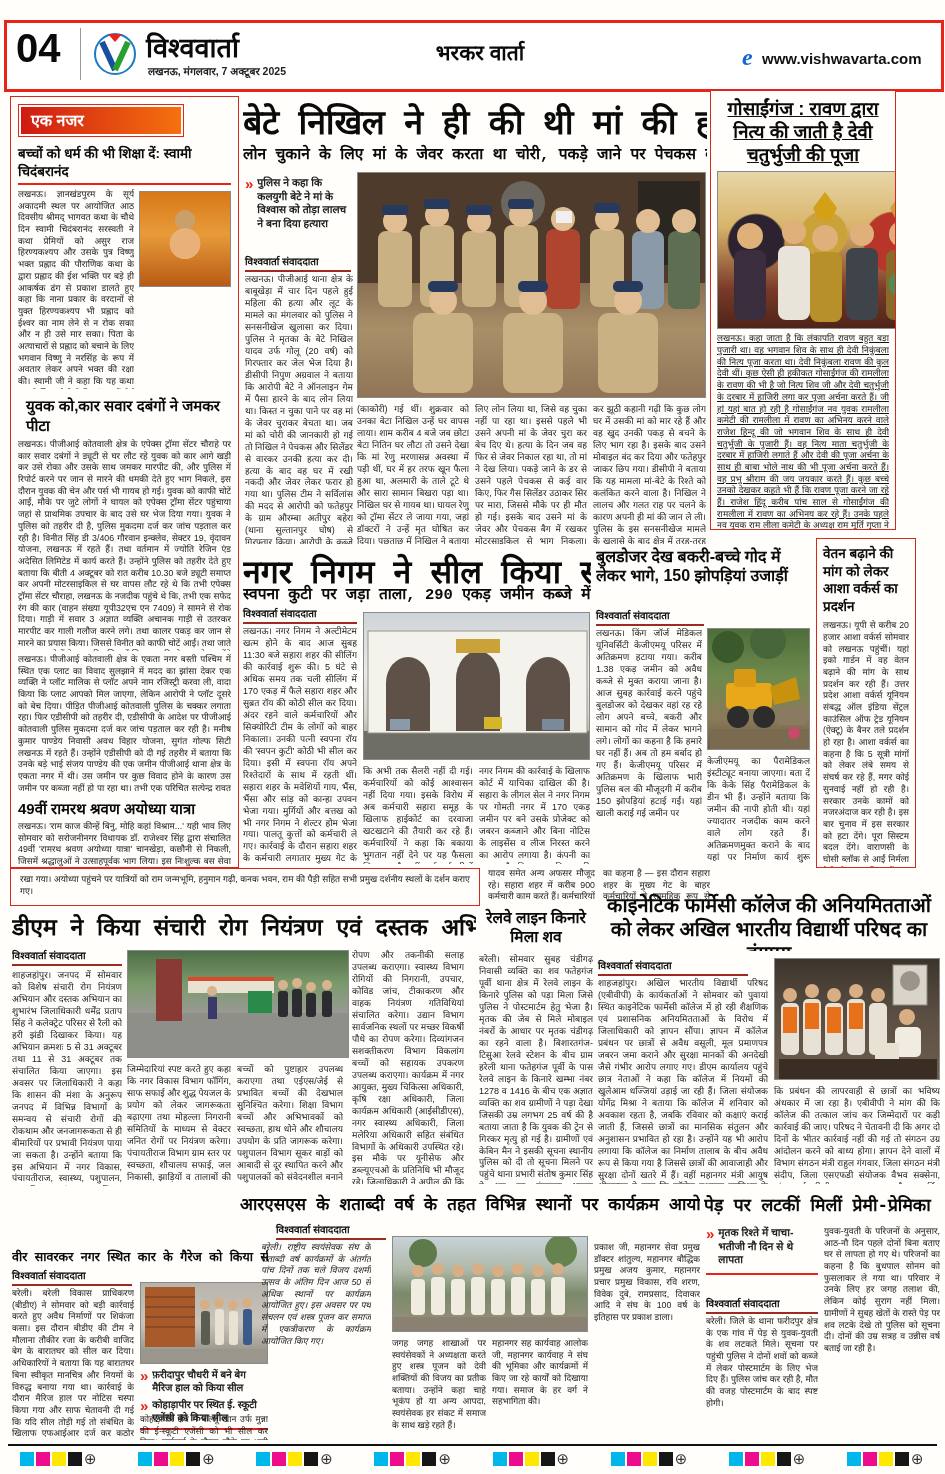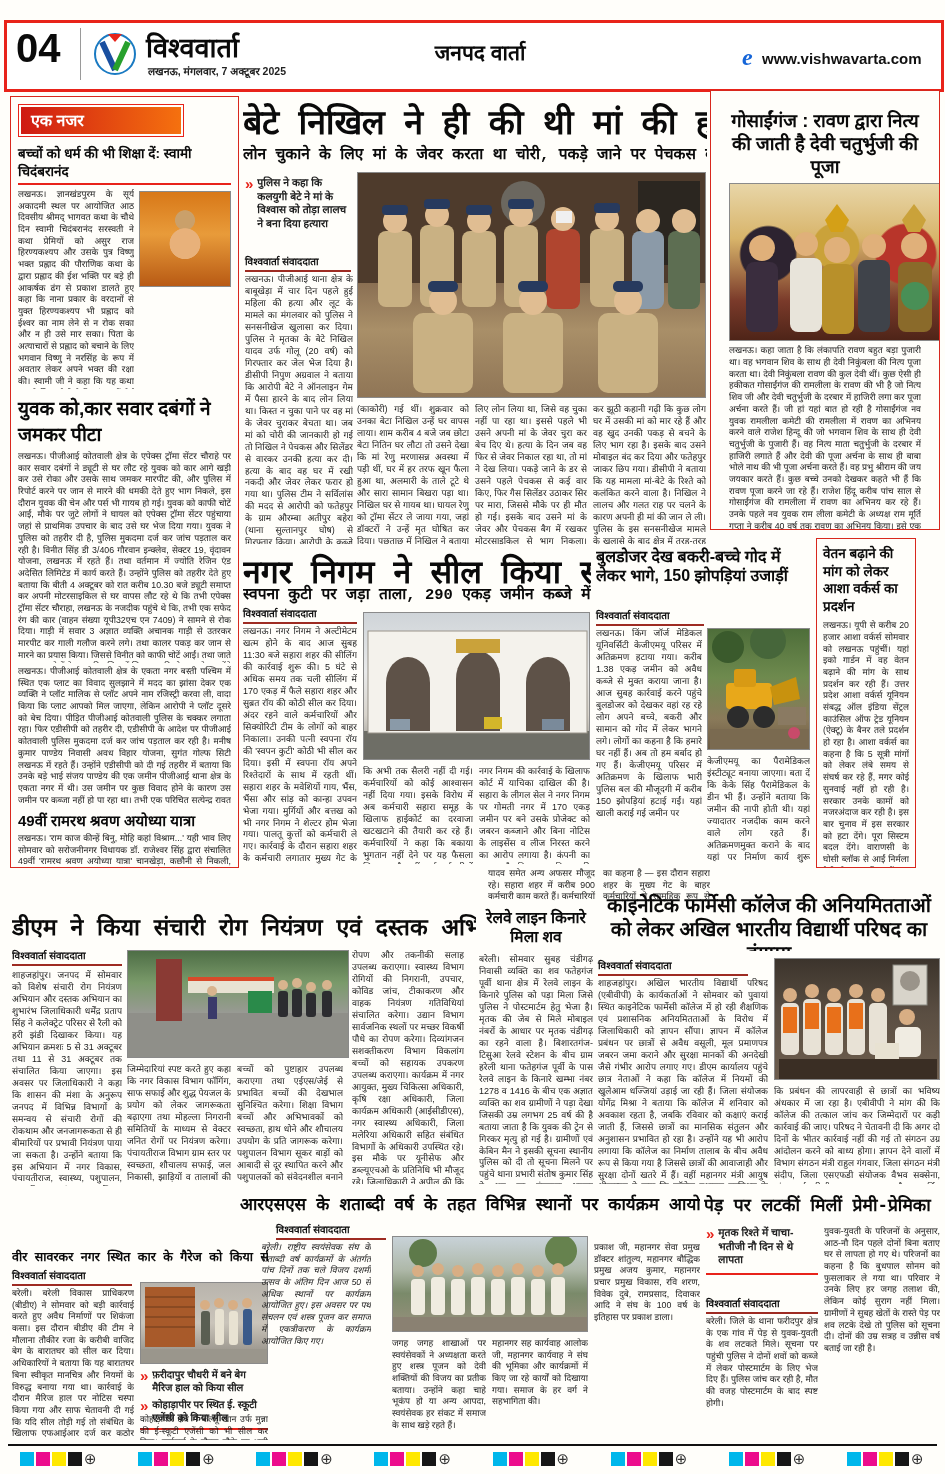--- a/index.html
+++ b/index.html
@@ -37,46 +37,47 @@
   <span class="abs" style="left:92px;top:30px;">
     <svg width="46" height="46" viewBox="0 0 46 46">
       <circle cx="23" cy="24" r="20" fill="#ffffff" stroke="#1a7ac2" stroke-width="2"></circle>
       <path d="M10 12 L23 40" stroke="#1a4fa0" stroke-width="6" fill="none"></path>
       <path d="M36 12 L23 40" stroke="#27a02d" stroke-width="6" fill="none"></path>
       <path d="M16 4 L30 4 L23 12 Z" fill="#e8231a"></path>
     </svg>
   </span>
   <div class="abs hl" style="left:146px;top:28px;font-size:27px;">विश्ववार्ता</div>
   <div class="abs" style="left:148px;top:64px;font-size:10.5px;font-weight:700;color:#222;">लखनऊ,   मंगलवार, 7 अक्टूबर 2025</div>
-  <div class="abs hl center" style="left:370px;top:38px;width:220px;font-size:21px;">जनपद वार्ता</div>
+  <div class="abs hl center" style="left:370px;top:38px;width:220px;font-size:21px;">भरकर वार्ता</div>
   <span class="abs" style="left:742px;top:44px;font-family:'Liberation Serif',serif;font-style:italic;font-weight:700;font-size:24px;color:#1565d8;">e</span>
   <a class="abs hl" style="left:762px;top:50px;font-size:15px;text-decoration:none;color:#111;">www.vishwavarta.com</a>
 
   <div class="abs box" style="left:10px;top:96px;width:229px;height:772px;padding:7px;overflow:hidden;">
     <div class="eknazar" style="margin:3px 16px 10px 3px;">एक नजर</div>
 
     <div class="hl" style="font-size:13.5px;">बच्चों को धर्म की भी शिक्षा दें: स्वामी चिदंबरानंद</div>
     <div class="redrule" style="margin:3px 0 4px 0;"></div>
     <div style="overflow:hidden;height:200px;">
       <div class="photo" style="float:right;width:92px;height:96px;margin:2px 0 3px 5px;background:
              radial-gradient(circle at 50% 55%, #e8b17a 0 22%, transparent 23%),
              radial-gradient(circle at 50% 30%, #caa06a 0 12%, transparent 13%),
              linear-gradient(180deg,#d87818 0%,#e89b3a 45%,#b85a14 100%);"></div>
       <div class="just small" style="height:200px;">लखनऊ। ज्ञानखंडपुरम के सूर्य अकादमी स्थल पर आयोजित आठ दिवसीय श्रीमद् भागवत कथा के चौथे दिन स्वामी चिदंबरानंद सरस्वती ने कथा प्रेमियों को असुर राज हिरण्यकश्यप और उसके पुत्र विष्णु भक्त प्रह्लाद की पौराणिक कथा के द्वारा प्रह्लाद की ईश भक्ति पर बड़े ही आकर्षक ढंग से प्रकाश डालते हुए कहा कि नाना प्रकार के वरदानों से युक्त हिरण्यकश्यप भी प्रह्लाद को ईश्वर का नाम लेने से न रोक सका और न ही उसे मार सका। पिता के अत्याचारों से प्रह्लाद को बचाने के लिए भगवान विष्णु ने नरसिंह के रूप में अवतार लेकर अपने भक्त की रक्षा की। स्वामी जी ने कहा कि यह कथा हमको शिक्षा देती है कि संकट में धैर्य नहीं खोना चाहिए और ईश्वर में विश्वास रखना चाहिए। भगवान हमेशा अपने भक्तों की रक्षा करते हैं। इसलिए बच्चों को बचपन से ही धर्म की शिक्षा देनी चाहिए। कथा के उत्तरार्ध में समिति की युवा वाहिनी और कार्यक्रम के आयोजकों के द्वारा भगवान कृष्ण के जन्म की अद्भुत झांकी प्रस्तुत की गई। उपस्थित श्रोताओं और भक्तों ने करतल ध्वनि से स्वागत किया। समिति के अध्यक्ष राम किशोर मिश्रा ने आगंतुकों का स्वागत करते हुए आभार व्यक्त किया।</div>
     </div>
 
-    <div class="hl" style="font-size:19px;margin-top:6px;">युवक को,कार सवार दबंगों ने जमकर पीटा</div>
+    <div class="hl" style="font-size:15px;margin-top:6px;margin-left:8px;">युवक को,कार सवार दबंगों ने जमकर पीटा</div>
     <div class="just small" style="height:212px;margin-top:4px;">लखनऊ। पीजीआई कोतवाली क्षेत्र के एपेक्स ट्रॉमा सेंटर चौराहे पर कार सवार दबंगों ने ड्यूटी से घर लौट रहे युवक को कार आगे खड़ी कर उसे रोका और उसके साथ जमकर मारपीट की, और पुलिस में रिपोर्ट करने पर जान से मारने की धमकी देते हुए भाग निकले, इस दौरान युवक की चेन और पर्स भी गायब हो गई। युवक को काफी चोटें आईं, मौके पर जुटे लोगों ने घायल को एपेक्स ट्रॉमा सेंटर पहुंचाया जहां से प्राथमिक उपचार के बाद उसे घर भेज दिया गया। युवक ने पुलिस को तहरीर दी है, पुलिस मुकदमा दर्ज कर जांच पड़ताल कर रही है। विनीत सिंह डी 3/406 गौरवान इन्क्लेव, सेक्टर 19, वृंदावन योजना, लखनऊ में रहते हैं। तथा वर्तमान में ज्योति रेजिन एंड अदेसित लिमिटेड में कार्य करते हैं। उन्होंने पुलिस को तहरीर देते हुए बताया कि बीती 4 अक्टूबर को रात करीब 10.30 बजे ड्यूटी समाप्त कर अपनी मोटरसाइकिल से घर वापस लौट रहे थे कि तभी एपेक्स ट्रॉमा सेंटर चौराहा, लखनऊ के नजदीक पहुंचे थे कि, तभी एक सफेद रंग की कार (वाहन संख्या यूपी32एच एन 7409) ने सामने से रोक दिया। गाड़ी में सवार 3 अज्ञात व्यक्ति अचानक गाड़ी से उतरकर मारपीट कर गाली गलौज करने लगे। तथा कालर पकड़ कर जान से मारने का प्रयास किया। जिससे विनीत को काफी चोटें आईं। तथा जाते समय उन लोगों ने कहा की पुलिस में शिकायत की तो जान से मार देंगे और भाग गये। घटना के तत्काल पी.जी.आई के ट्रामा सेन्टर ले जाया गया, जहाँ चिकित्सकों द्वारा प्राथमिक उपचार किया गया। इसके बाद जब घर पहुँचा तो पता चला कि सोने की चेन और पर्स इस दौरान गायब हो गए। इंस्पेक्टर पीजीआई धीरेन्द्र सिंह ने बताया कि वाहन संख्या के आधार पर आरोपियों की तलाश की जा रही है।</div>
 
     <div class="just small" style="height:138px;margin-top:3px;">लखनऊ। पीजीआई कोतवाली क्षेत्र के एकता नगर बस्ती पश्चिम में स्थित एक प्लाट का विवाद सुलझाने में मदद का झांसा देकर एक व्यक्ति ने प्लॉट मालिक से प्लॉट अपने नाम रजिस्ट्री करवा ली, वादा किया कि प्लाट आपको मिल जाएगा, लेकिन आरोपी ने प्लॉट दूसरे को बेच दिया। पीड़ित पीजीआई कोतवाली पुलिस के चक्कर लगाता रहा। फिर एडीसीपी को तहरीर दी, एडीसीपी के आदेश पर पीजीआई कोतवाली पुलिस मुकदमा दर्ज कर जांच पड़ताल कर रही है। मनीष कुमार पाण्डेय निवासी अवध विहार योजना, सुगंत गोल्फ सिटी लखनऊ में रहते हैं। उन्होंने एडीसीपी को दी गई तहरीर में बताया कि उनके बड़े भाई संजय पाण्डेय की एक जमीन पीजीआई थाना क्षेत्र के एकता नगर में थी। उस जमीन पर कुछ विवाद होने के कारण उस जमीन पर कब्जा नहीं हो पा रहा था। तभी एक परिचित सत्येन्द्र रावत निवासी फिरंगी खेड़ा, बंगला बाजार ने उस जमीन को विवाद मुक्त कराने का आश्वासन दिया।</div>
 
     <div class="hl" style="font-size:15px;margin-top:6px;">49वीं रामरथ श्रवण अयोध्या यात्रा</div>
     <div class="just small" style="height:104px;margin-top:3px;">लखनऊ। 'राम काज कीन्हें बिनु, मोहि कहां विश्राम...' यही भाव लिए सोमवार को सरोजनीनगर विधायक डॉ. राजेश्वर सिंह द्वारा संचालित 49वीं 'रामरथ श्रवण अयोध्या यात्रा' चानखेड़ा, कछौनी से निकली, जिसमें श्रद्धालुओं ने उत्साहपूर्वक भाग लिया। इस निःशुल्क बस सेवा का उद्देश्य विशेष रूप से उन श्रद्धालुओं को मर्यादा पुरुषोत्तम भगवान श्रीराम की नगरी अयोध्या धाम के दर्शन कराना है, जो स्वयं यात्रा करने में असमर्थ हैं। यात्रा के दौरान लग्जरी बस के भीतर भक्ति संगीत और टीवी पर चल रही धार्मिक कथाओं के साथ श्रद्धालु भावविभोर रहे। चलने में सभी के लिए नाश्ता, जल और प्रसाद की व्यवस्था की गई थी। विधायक कार्यालय की टीम द्वारा पटका पहनाकर श्रद्धालुओं का स्वागत किया गया और यात्रा के दौरान हर वरिष्ठ नागरिक की सुविधा का विशेष ध्यान</div>
   </div>
 
+  <div class="abs box just small" style="left:10px;top:868px;width:470px;height:38px;padding:5px 9px;">रखा गया। अयोध्या पहुंचने पर यात्रियों को राम जन्मभूमि, हनुमान गढ़ी, कनक भवन, राम की पैड़ी सहित सभी प्रमुख दर्शनीय स्थलों के दर्शन कराए गए।</div>
 
   <div class="abs hl center nowrap" style="left:243px;top:98px;width:464px;font-size:34px;letter-spacing:-0.5px;">बेटे निखिल ने ही की थी मां की हत्या</div>
   <div class="abs hl center nowrap" style="left:243px;top:142px;width:464px;font-size:15.5px;">लोन चुकाने के लिए मां के जेवर करता था चोरी, पकड़े जाने पर पेचकस व सिलेंडर से हमला कर की थी हत्या</div>
 
   <div class="abs" style="left:245px;top:176px;width:108px;display:flex;gap:4px;">
     <span class="flag">»</span>
     <span class="flagtext">पुलिस ने कहा कि कलयुगी बेटे ने मां के विश्वास को तोड़ा लालच ने बना दिया हत्यारा</span>
   </div>
 
   <div class="abs photo" style="left:357px;top:172px;width:349px;height:226px;background:linear-gradient(180deg,#5c4636 0%,#6e5743 22%,#84694f 45%,#a98f68 70%,#8f7556 100%);">
@@ -129,21 +130,21 @@
       </g>
     </svg>
   </div>
 
   <div class="abs byline" style="left:245px;top:254px;width:106px;">विश्ववार्ता संवाददाता</div>
   <div class="abs just" style="left:245px;top:274px;width:108px;height:270px;">लखनऊ। पीजीआई थाना क्षेत्र के बाबूखेड़ा में चार दिन पहले हुई महिला की हत्या और लूट के मामले का मंगलवार को पुलिस ने सनसनीखेज खुलासा कर दिया। पुलिस ने मृतका के बेटे निखिल यादव उर्फ गोलू (20 वर्ष) को गिरफ्तार कर जेल भेज दिया है। डीसीपी निपुण अग्रवाल ने बताया कि आरोपी बेटे ने ऑनलाइन गेम में पैसा हारने के बाद लोन लिया था। किस्त न चुका पाने पर वह मां के जेवर चुराकर बेचता था। जब मां को चोरी की जानकारी हो गई तो निखिल ने पेचकस और सिलेंडर से वारकर उनकी हत्या कर दी। हत्या के बाद वह घर में रखी नकदी और जेवर लेकर फरार हो गया था। पुलिस टीम ने सर्विलांस की मदद से आरोपी को फतेहपुर के ग्राम औरम्बा अतीपुर बहेरा (थाना सुल्तानपुर घोष) से गिरफ्तार किया। आरोपी के कब्जे से मृतका के एक चैन, एक मंगलसूत्र, एक जोड़ी टप्स, एक जोड़ी बालियां, एक अंगूठी और हत्या में इस्तेमाल पेचकस बरामद किया गया। उसे न्यायिक अभिरक्षा में जेल भेजा गया। पीजीआई के बाबूखेड़ा गांव निवासी रमेश यादव दूध बेचने का काम करते हैं। उनकी पत्नी रेणु यादव (42) दो दिन पहले अपने मायके कस्बा गांव</div>
   <div class="abs just" style="left:357px;top:404px;width:112px;height:140px;">(काकोरी) गई थीं। शुक्रवार को उनका बेटा निखिल उन्हें घर वापस लाया। शाम करीब 4 बजे जब छोटा बेटा नितिन घर लौटा तो उसने देखा कि मां रेणु मरणासन्न अवस्था में पड़ी थीं, घर में हर तरफ खून फैला हुआ था, अलमारी के ताले टूटे थे और सारा सामान बिखरा पड़ा था। निखिल घर से गायब था। घायल रेणु को ट्रॉमा सेंटर ले जाया गया, जहां डॉक्टरों ने उन्हें मृत घोषित कर दिया। पूछताछ में निखिल ने बताया कि उसने ऑनलाइन गेम पर सट्टा लगाने के</div>
   <div class="abs just" style="left:475px;top:404px;width:112px;height:140px;">लिए लोन लिया था, जिसे वह चुका नहीं पा रहा था। इससे पहले भी उसने अपनी मां के जेवर चुरा कर बेच दिए थे। हत्या के दिन जब वह फिर से जेवर निकाल रहा था, तो मां ने देख लिया। पकड़े जाने के डर से उसने पहले पेचकस से कई वार किए, फिर गैस सिलेंडर उठाकर सिर पर मारा, जिससे मौके पर ही मौत हो गई। इसके बाद उसने मां के जेवर और पेचकस बैग में रखकर मोटरसाइकिल से भाग निकला। रास्ते में उसने पिता, मामा और दोस्त को फोन</div>
   <div class="abs just" style="left:593px;top:404px;width:113px;height:140px;">कर झूठी कहानी गढ़ी कि कुछ लोग घर में उसकी मां को मार रहे हैं और वह खुद उनकी पकड़ से बचने के लिए भाग रहा है। इसके बाद उसने मोबाइल बंद कर दिया और फतेहपुर जाकर छिप गया। डीसीपी ने बताया कि यह मामला मां-बेटे के रिश्ते को कलंकित करने वाला है। निखिल ने लालच और गलत राह पर चलने के कारण अपनी ही मां की जान ले ली। पुलिस के इस सनसनीखेज मामले के खुलासे के बाद क्षेत्र में तरह-तरह की चर्चाएं हो रही हैं।</div>
 
-  <div class="abs box" style="left:710px;top:90px;width:230px;height:440px;padding:18px;overflow:hidden;">
+  <div class="abs box" style="left:710px;top:90px;width:186px;height:440px;padding:6px;overflow:hidden;text-decoration:underline;">
     <div class="hl center" style="font-size:18.5px;line-height:1.25;">गोसाईंगंज : रावण द्वारा नित्य की जाती है देवी चतुर्भुजी की पूजा</div>
     <div class="photo" style="width:214px;height:158px;margin:5px auto 4px auto;background:
            radial-gradient(circle at 18% 45%, #2d2330 0 14%, transparent 15%),
            radial-gradient(circle at 50% 40%, #caa23a 0 16%, transparent 17%),
            radial-gradient(circle at 83% 45%, #b8352a 0 15%, transparent 16%),
            linear-gradient(180deg,#e8d6a8 0%,#d8b46a 35%,#7a3a2a 75%,#4e2418 100%);">
       <svg width="214" height="158" viewBox="0 0 214 158">
         <g fill="#e0b07a">
             <circle cx="32" cy="64" r="13"></circle>
             <circle cx="76" cy="60" r="12"></circle>

